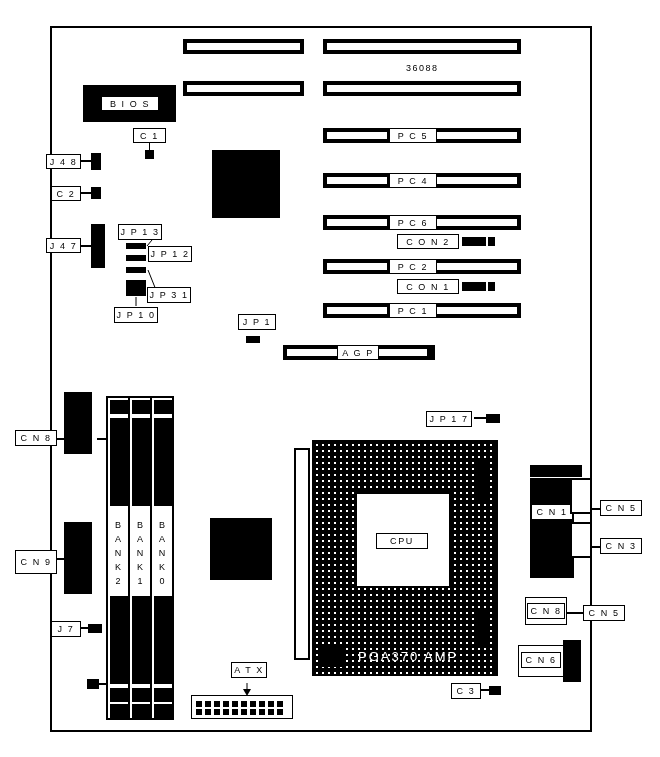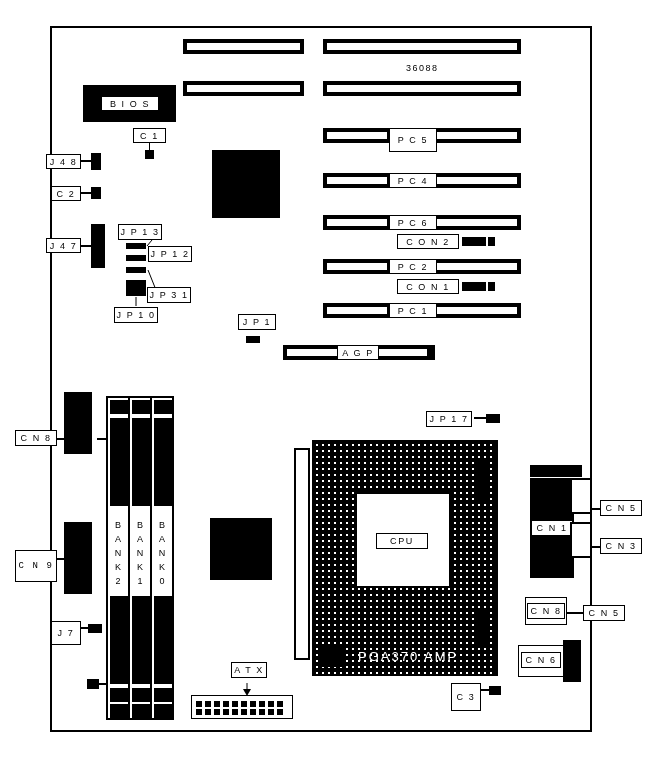--- a/index.html
+++ b/index.html
@@ -64,21 +64,21 @@
   <div class="abs blk" style="left:149px;top:142px;width:1px;height:9px;"></div>
   <div class="abs chip" style="left:133px;top:128px;width:33px;height:15px;">C 1</div>
 
   <div class="abs socket" style="left:212px;top:150px;width:68px;height:68px;"></div>
   <div class="abs white" style="left:219px;top:157px;width:54px;height:54px;background:#000;"></div>
 
   <div class="abs slot" style="left:323px;top:128px;width:198px;height:15px;">
     <div class="notch abs" style="left:4px;top:4px;width:60px;height:7px;"></div>
     <div class="notch abs" style="left:77px;top:4px;width:117px;height:7px;"></div>
   </div>
-  <div class="abs chip" style="left:389px;top:128px;width:48px;height:24px;">P C 5</div>
+  <div class="abs chip" style="left:389px;top:128px;width:48px;height:15px;">P C 5</div>
 
   <div class="abs slot" style="left:323px;top:173px;width:198px;height:15px;">
     <div class="notch abs" style="left:4px;top:4px;width:60px;height:7px;"></div>
     <div class="notch abs" style="left:77px;top:4px;width:117px;height:7px;"></div>
   </div>
   <div class="abs chip" style="left:389px;top:173px;width:48px;height:15px;">P C 4</div>
 
   <div class="abs slot" style="left:323px;top:215px;width:198px;height:15px;">
     <div class="notch abs" style="left:4px;top:4px;width:60px;height:7px;"></div>
     <div class="notch abs" style="left:77px;top:4px;width:117px;height:7px;"></div>
@@ -141,28 +141,28 @@
   <div class="abs chip" style="left:114px;top:307px;width:44px;height:16px;">J P 1 0</div>
 
   <div class="abs blk" style="left:246px;top:336px;width:14px;height:7px;"></div>
   <div class="abs chip" style="left:238px;top:314px;width:38px;height:16px;">J P 1</div>
 
   <div class="abs blk" style="left:64px;top:392px;width:28px;height:62px;"></div>
   <div class="abs blk" style="left:64px;top:522px;width:28px;height:72px;"></div>
   <div class="abs blk" style="left:55px;top:438px;width:10px;height:2px;"></div>
   <div class="abs chip" style="left:15px;top:430px;width:42px;height:16px;">C N 8</div>
   <div class="abs blk" style="left:55px;top:558px;width:10px;height:2px;"></div>
-  <div class="abs chip" style="left:15px;top:550px;width:42px;height:32px;font-family:Liberation Mono, monospace;">C N 9</div>
+  <div class="abs chip" style="left:15px;top:550px;width:42px;height:24px;">C N 9</div>
 
   <div class="abs blk" style="left:97px;top:438px;width:18px;height:2px;"></div>
   <div class="abs chip" style="left:109px;top:430px;width:42px;height:16px;">C N 7</div>
 
   <div class="abs blk" style="left:88px;top:624px;width:14px;height:9px;"></div>
   <div class="abs blk" style="left:80px;top:627px;width:9px;height:2px;"></div>
-  <div class="abs chip" style="left:51px;top:621px;width:30px;height:24px;">J 7</div>
+  <div class="abs chip" style="left:51px;top:621px;width:30px;height:16px;">J 7</div>
 
   <div class="abs blk" style="left:87px;top:679px;width:12px;height:10px;"></div>
   <div class="abs blk" style="left:99px;top:683px;width:14px;height:2px;"></div>
   <div class="abs chip" style="left:110px;top:678px;width:38px;height:16px;">J P 2</div>
 
   <div class="abs dimm" style="left:106px;top:396px;width:24px;height:324px;">
     <div class="abs blk" style="left:2px;top:2px;width:18px;height:14px;"></div>
     <div class="abs blk" style="left:2px;top:20px;width:18px;height:88px;"></div>
     <div class="abs blk" style="left:2px;top:198px;width:18px;height:88px;"></div>
     <div class="abs blk" style="left:2px;top:290px;width:18px;height:14px;"></div>
@@ -217,21 +217,21 @@
   <div class="abs blk" style="left:478px;top:608px;width:12px;height:38px;"></div>
   <div class="abs outline" style="left:294px;top:448px;width:16px;height:212px;"></div>
   <div class="abs blk" style="left:322px;top:645px;width:22px;height:22px;"></div>
 
   <div class="abs blk" style="left:486px;top:414px;width:14px;height:9px;"></div>
   <div class="abs blk" style="left:474px;top:417px;width:13px;height:2px;"></div>
   <div class="abs chip" style="left:426px;top:411px;width:46px;height:16px;">J P 1 7</div>
 
   <div class="abs blk" style="left:489px;top:686px;width:12px;height:9px;"></div>
   <div class="abs blk" style="left:479px;top:689px;width:11px;height:2px;"></div>
-  <div class="abs chip" style="left:451px;top:683px;width:30px;height:28px;">C 3</div>
+  <div class="abs chip" style="left:451px;top:683px;width:30px;height:16px;">C 3</div>
 
   <div class="abs thin" style="left:191px;top:695px;width:102px;height:24px;">
     <div class="abs blk" style="left:4px;top:5px;width:6px;height:6px;"></div>
     <div class="abs blk" style="left:13px;top:5px;width:6px;height:6px;"></div>
     <div class="abs blk" style="left:22px;top:5px;width:6px;height:6px;"></div>
     <div class="abs blk" style="left:31px;top:5px;width:6px;height:6px;"></div>
     <div class="abs blk" style="left:40px;top:5px;width:6px;height:6px;"></div>
     <div class="abs blk" style="left:49px;top:5px;width:6px;height:6px;"></div>
     <div class="abs blk" style="left:58px;top:5px;width:6px;height:6px;"></div>
     <div class="abs blk" style="left:67px;top:5px;width:6px;height:6px;"></div>
@@ -248,21 +248,21 @@
     <div class="abs blk" style="left:76px;top:13px;width:6px;height:6px;"></div>
     <div class="abs blk" style="left:85px;top:13px;width:6px;height:6px;"></div>
   </div>
   <svg class="lead" style="left:0;top:0;width:660px;height:757px;">
     <line x1="247" y1="683" x2="247" y2="694" stroke="#000" stroke-width="1"></line>
     <polygon points="243,689 251,689 247,696" fill="#000"></polygon>
   </svg>
   <div class="abs chip" style="left:231px;top:662px;width:36px;height:16px;">A T X</div>
 
   <div class="abs blk" style="left:530px;top:478px;width:44px;height:100px;"></div>
-  <div class="abs chip" style="left:531px;top:520px;width:42px;height:16px;">C N 1</div>
+  <div class="abs chip" style="left:531px;top:504px;width:42px;height:16px;">C N 1</div>
   <div class="abs blk" style="left:530px;top:465px;width:52px;height:12px;"></div>
 
   <div class="abs port" style="left:570px;top:478px;width:22px;height:36px;"></div>
   <div class="abs blk" style="left:591px;top:508px;width:12px;height:2px;"></div>
   <div class="abs chip" style="left:600px;top:500px;width:42px;height:16px;">C N 5</div>
 
   <div class="abs port" style="left:570px;top:522px;width:22px;height:36px;"></div>
   <div class="abs blk" style="left:591px;top:546px;width:12px;height:2px;"></div>
   <div class="abs chip" style="left:600px;top:538px;width:42px;height:16px;">C N 3</div>
 

